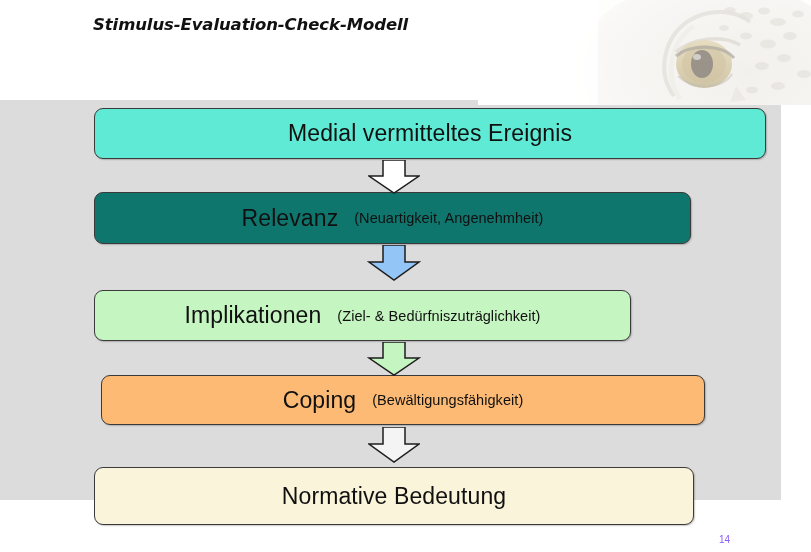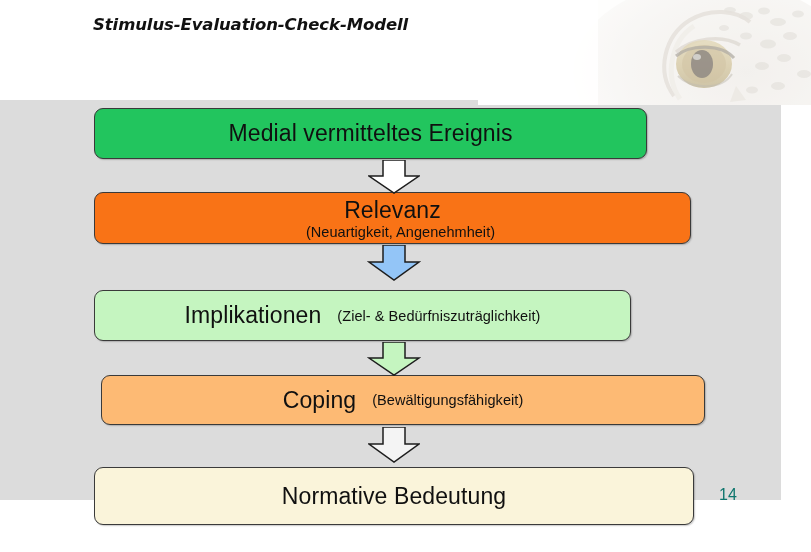--- a/index.html
+++ b/index.html
@@ -90,44 +90,44 @@
     color: #101010;
     letter-spacing: 0.1px;
   }
   .flow-box .secondary {
     font-size: 14.5px;
     color: #101010;
     letter-spacing: 0.05px;
     margin-left: 16px;
   }
 
-  #box-ereignis   { left: 94px;  top: 108px; width: 553px; height: 51px;  background:#22c55e; }
-  #box-relevanz   { left: 94px;  top: 192px; width: 597px; height: 52px;  background:#f97316;flex-direction:column; }
+  #box-ereignis   { left: 94px;  top: 108px; width: 672px; height: 51px;  background:#5eead4; }
+  #box-relevanz   { left: 94px;  top: 192px; width: 597px; height: 52px;  background:#0f766e; }
   #box-implik     { left: 94px;  top: 290px; width: 537px; height: 51px;  background:#c5f5c0; }
   #box-coping     { left: 101px; top: 375px; width: 604px; height: 50px;  background:#fdba74; }
   #box-normativ   { left: 94px;  top: 467px; width: 600px; height: 58px;  background:#faf4da; }
 
   
   .arrow {
     position: absolute;
   }
   .arrow svg { display: block; }
 
   #arrow-1 { left: 368px; top: 160px; }
   #arrow-2 { left: 367px; top: 245px; }
   #arrow-3 { left: 367px; top: 342px; }
   #arrow-4 { left: 368px; top: 427px; }
 
   
   #page-number {
     position: absolute;
     left: 719px;
-    top: 486px;
-    font-size: 16px;
-    color: #0f766e;
+    top: 534px;
+    font-size: 10px;
+    color: #8b5cf6;
   }
 </style>
 </head>
 <body>
 
 <div id="slide">
 
   <div id="content-band"></div>
 
   <div id="header-area">

